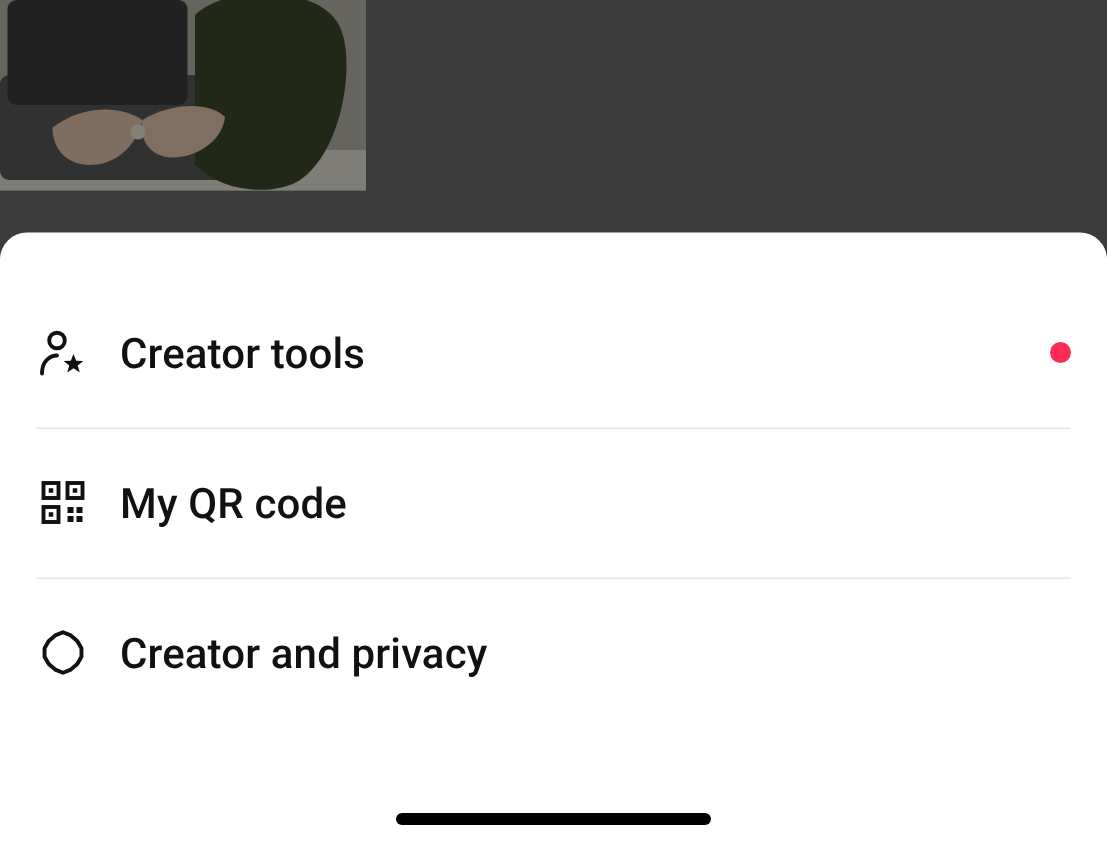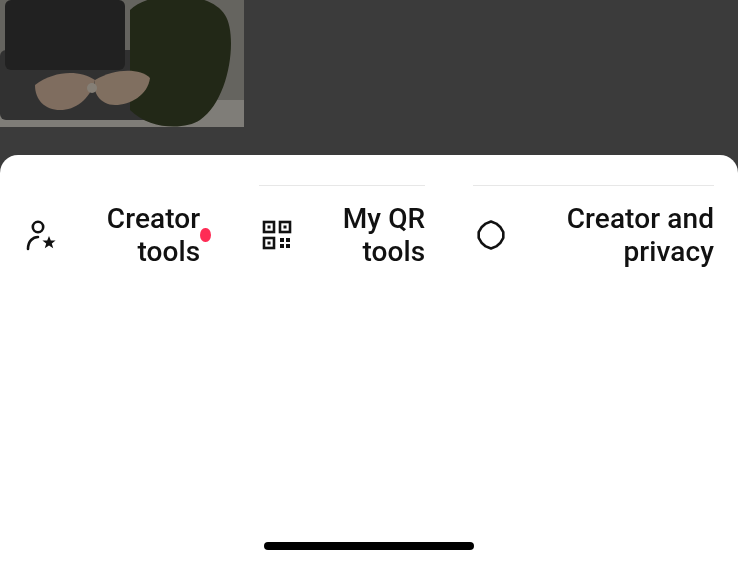--- a/index.html
+++ b/index.html
@@ -1,21 +1,21 @@
 <!DOCTYPE html>
 <html><head>
 <meta charset="utf-8">
 <style>
   html,body{margin:0;padding:0;width:738px;height:564px;font-family:-apple-system,BlinkMacSystemFont,"Segoe UI",Roboto,Helvetica,Arial,sans-serif;background:#000;overflow:hidden;}
   .viewport{position:relative;width:738px;height:564px;background:#6c6c6c;}
   .bg-photo{position:absolute;top:0;left:0;width:244px;height:127px;overflow:hidden;}
   .bg-photo svg{display:block;width:244px;height:200px;transform:translateY(-40px);}
   .bg-dim{position:absolute;inset:0;background:rgba(0,0,0,0.45);}
   .sheet{position:absolute;left:0;right:0;bottom:0;top:155px;background:#fff;border-top-left-radius:18px;border-top-right-radius:18px;padding-top:30px;}
-  .menu{display:flex;flex-direction:row;text-align:right;}
+  .menu{display:flex;flex-direction:column;text-align:right;}
   .item{display:flex;align-items:center;height:100px;padding:0 24px;position:relative;}
   .item + .item::before{content:"";position:absolute;top:0;left:24px;right:24px;height:1px;background:#e7e7e7;}
   .icon{width:36px;height:36px;display:flex;align-items:center;justify-content:center;flex:0 0 36px;}
   .icon svg{width:34px;height:34px;display:block;}
   .label{font-size:28px;font-weight:500;color:#111;margin-left:20px;letter-spacing:0.1px;}
   .spacer{flex:1;}
   .dot{width:14px;height:14px;border-radius:50%;background:#fe2c55;}
   .home-indicator{position:absolute;bottom:14px;left:50%;transform:translateX(-50%);width:210px;height:8px;border-radius:4px;background:#000;}
 </style>
 </head>
@@ -66,21 +66,21 @@
               <rect x="7.5" y="7.5" width="3" height="3"></rect>
               <rect x="23.5" y="7.5" width="3" height="3"></rect>
               <rect x="7.5" y="23.5" width="3" height="3"></rect>
               <rect x="20" y="20" width="4" height="4"></rect>
               <rect x="26" y="20" width="4" height="4"></rect>
               <rect x="20" y="26" width="4" height="4"></rect>
               <rect x="26" y="26" width="4" height="4"></rect>
             </g>
           </svg>
         </span>
-        <span class="label">My QR tools</span>
+        <span class="label">My QR code</span>
         <span class="spacer"></span>
       </div>
 
       <div class="item">
         <span class="icon">
           <svg viewBox="0 0 34 34" fill="none" stroke="#111" stroke-width="2.6" stroke-linejoin="round">
             <path d="M17 3.5 L22.2 5.6 L26.5 9.3 L29.3 14.2 L29.3 19.8 L26.5 24.7 L22.2 28.4 L17 30.5 L11.8 28.4 L7.5 24.7 L4.7 19.8 L4.7 14.2 L7.5 9.3 L11.8 5.6 Z"></path>
           </svg>
         </span>
         <span class="label">Creator and privacy</span>

